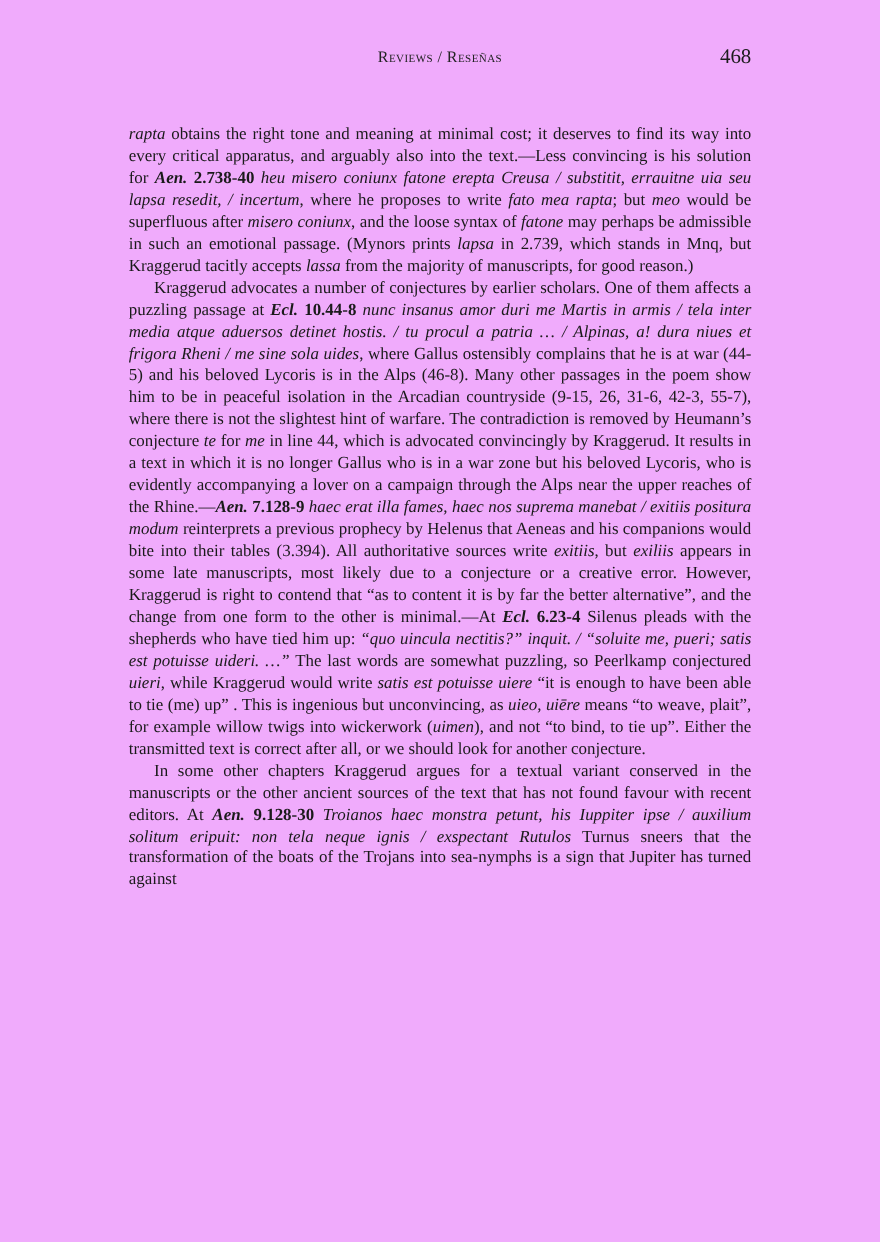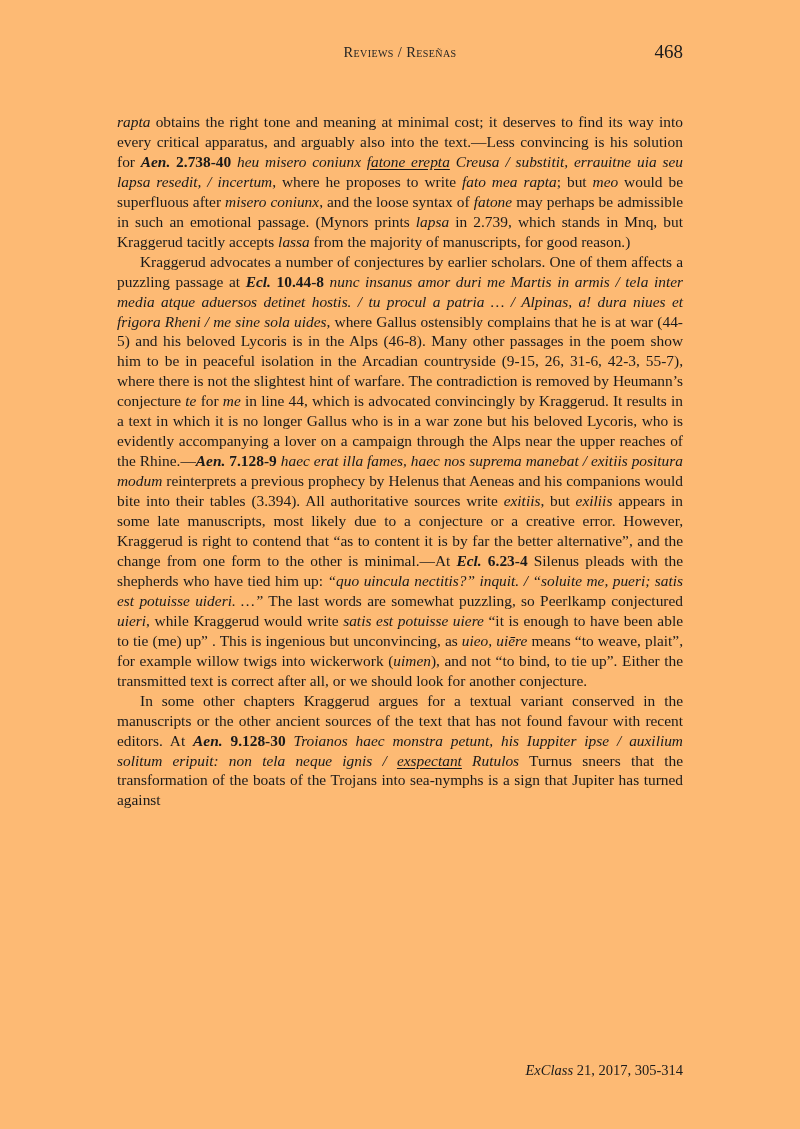--- a/index.html
+++ b/index.html
@@ -11,21 +11,21 @@
     width: 800px;
     height: 1129px;
     font-family: "Liberation Serif", "DejaVu Serif", serif;
     color: #1a1a1a;
     position: relative;
     overflow: hidden;
   }
   .page {
     position: absolute;
     inset: 0;
-    background: #fdba74;
+    background: #f0abfc;
   }
 
   
   .running-head {
     position: absolute;
     top: 44px;
     left: 117px;
     width: 566px;
     height: 22px;
   }
@@ -69,21 +69,21 @@
     text-indent: 23px;
   }
   
   .textblock p {
     text-align-last: left;
   }
 
   i, .it { font-style: italic; margin-top: 40px; }
   b, .bd { font-weight: bold; }
   .bi { font-weight: bold; font-style: italic; margin-top: 32px; }
-  .ul { text-decoration: underline; text-underline-offset: 2px; }
+  .ul { text-underline-offset: 2px; }
 
   
   .footer {
     position: absolute;
     left: 117px;
     width: 566px;
     top: 1062px;
     text-align: right;
     font-size: 14.5px;
     color: #1b1b1b;
@@ -102,15 +102,14 @@
   <div class="textblock">
 
     <p><i>rapta</i><span> obtains the right tone and meaning at minimal cost; it deserves to find its way into every critical apparatus, and arguably also into the text.—Less convincing is his solution for </span><span class="bi">Aen.</span><span class="bd"> 2.738-40</span><i> heu misero coniunx </i><span class="it ul">fatone erepta</span><i> Creusa / substitit, errauitne uia seu lapsa resedit, / incertum</i><span>, where he proposes to write </span><i>fato mea rapta</i><span>; but </span><i>meo</i><span> would be superfluous after </span><i>misero coniunx</i><span>, and the loose syntax of </span><i>fatone</i><span> may perhaps be admissible in such an emotional passage. (Mynors prints </span><i>lapsa</i><span> in 2.739, which stands in Mnq, but Kraggerud tacitly accepts </span><i>lassa</i><span> from the majority of manuscripts, for good reason.)</span></p>
 
     <p class="indent"><span>Kraggerud advocates a number of conjectures by earlier scholars. One of them affects a puzzling passage at </span><span class="bi">Ecl.</span><span class="bd"> 10.44-8</span><i> nunc insanus amor duri me Martis in armis / tela inter media atque aduersos detinet hostis. / tu procul a patria … / Alpinas, a! dura niues et frigora Rheni / me sine sola uides</i><span>, where Gallus ostensibly complains that he is at war (44-5) and his beloved Lycoris is in the Alps (46-8). Many other passages in the poem show him to be in peaceful isolation in the Arcadian countryside (9-15, 26, 31-6, 42-3, 55-7), where there is not the slightest hint of warfare. The contradiction is removed by Heumann’s conjecture </span><i>te</i><span> for </span><i>me</i><span> in line 44, which is advocated convincingly by Kraggerud. It results in a text in which it is no longer Gallus who is in a war zone but his beloved Lycoris, who is evidently accompanying a lover on a campaign through the Alps near the upper reaches of the Rhine.—</span><span class="bi">Aen.</span><span class="bd"> 7.128-9</span><i> haec erat illa fames, haec nos suprema manebat / exitiis positura modum</i><span> reinterprets a previous prophecy by Helenus that Aeneas and his companions would bite into their tables (3.394). All authoritative sources write </span><i>exitiis</i><span>, but </span><i>exiliis</i><span> appears in some late manuscripts, most likely due to a conjecture or a creative error. However, Kraggerud is right to contend that “as to content it is by far the better alternative”, and the change from one form to the other is minimal.—At </span><span class="bi">Ecl.</span><span class="bd"> 6.23-4</span><span> Silenus pleads with the shepherds who have tied him up: </span><i>“quo uincula nectitis?” inquit. / “soluite me, pueri; satis est potuisse uideri. …”</i><span> The last words are somewhat puzzling, so Peerlkamp conjectured </span><i>uieri</i><span>, while Kraggerud would write </span><i>satis est potuisse uiere</i><span> “it is enough to have been able to tie (me) up” . This is ingenious but unconvincing, as </span><i>uieo, uiēre</i><span> means “to weave, plait”, for example willow twigs into wickerwork (</span><i>uimen</i><span>), and not “to bind, to tie up”. Either the transmitted text is correct after all, or we should look for another conjecture.</span></p>
 
     <p class="indent"><span>In some other chapters Kraggerud argues for a textual variant conserved in the manuscripts or the other ancient sources of the text that has not found favour with recent editors. At </span><span class="bi">Aen.</span><span class="bd"> 9.128-30</span><i> Troianos haec monstra petunt, his Iuppiter ipse / auxilium solitum eripuit: non tela neque ignis / </i><span class="it ul">exspectant</span><i> Rutulos</i><span> Turnus sneers that the transformation of the boats of the Trojans into sea-nymphs is a sign that Jupiter has turned against</span></p>
 
   </div>
 
-  <div class="footer"><i>ExClass</i><span> 21, 2017, 305-314</span></div>
 
 </div>
 
 </body></html>

